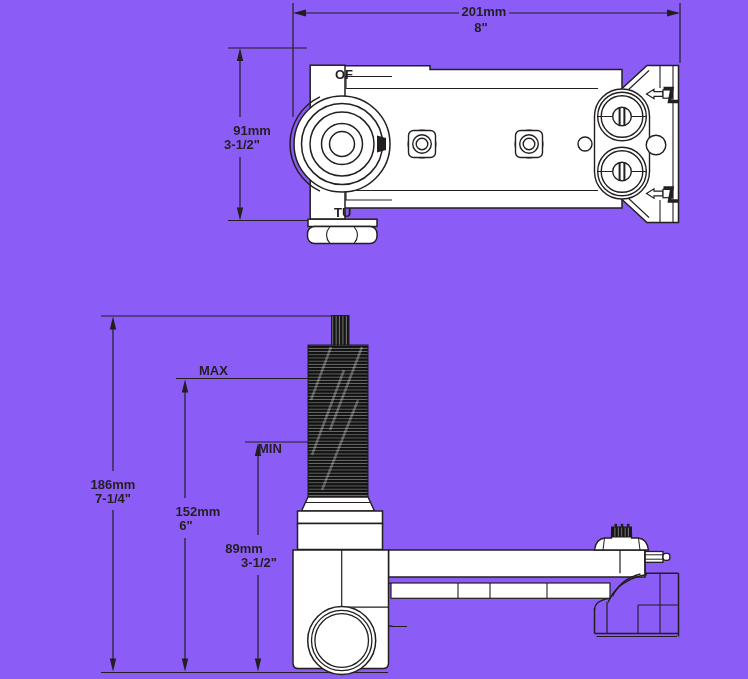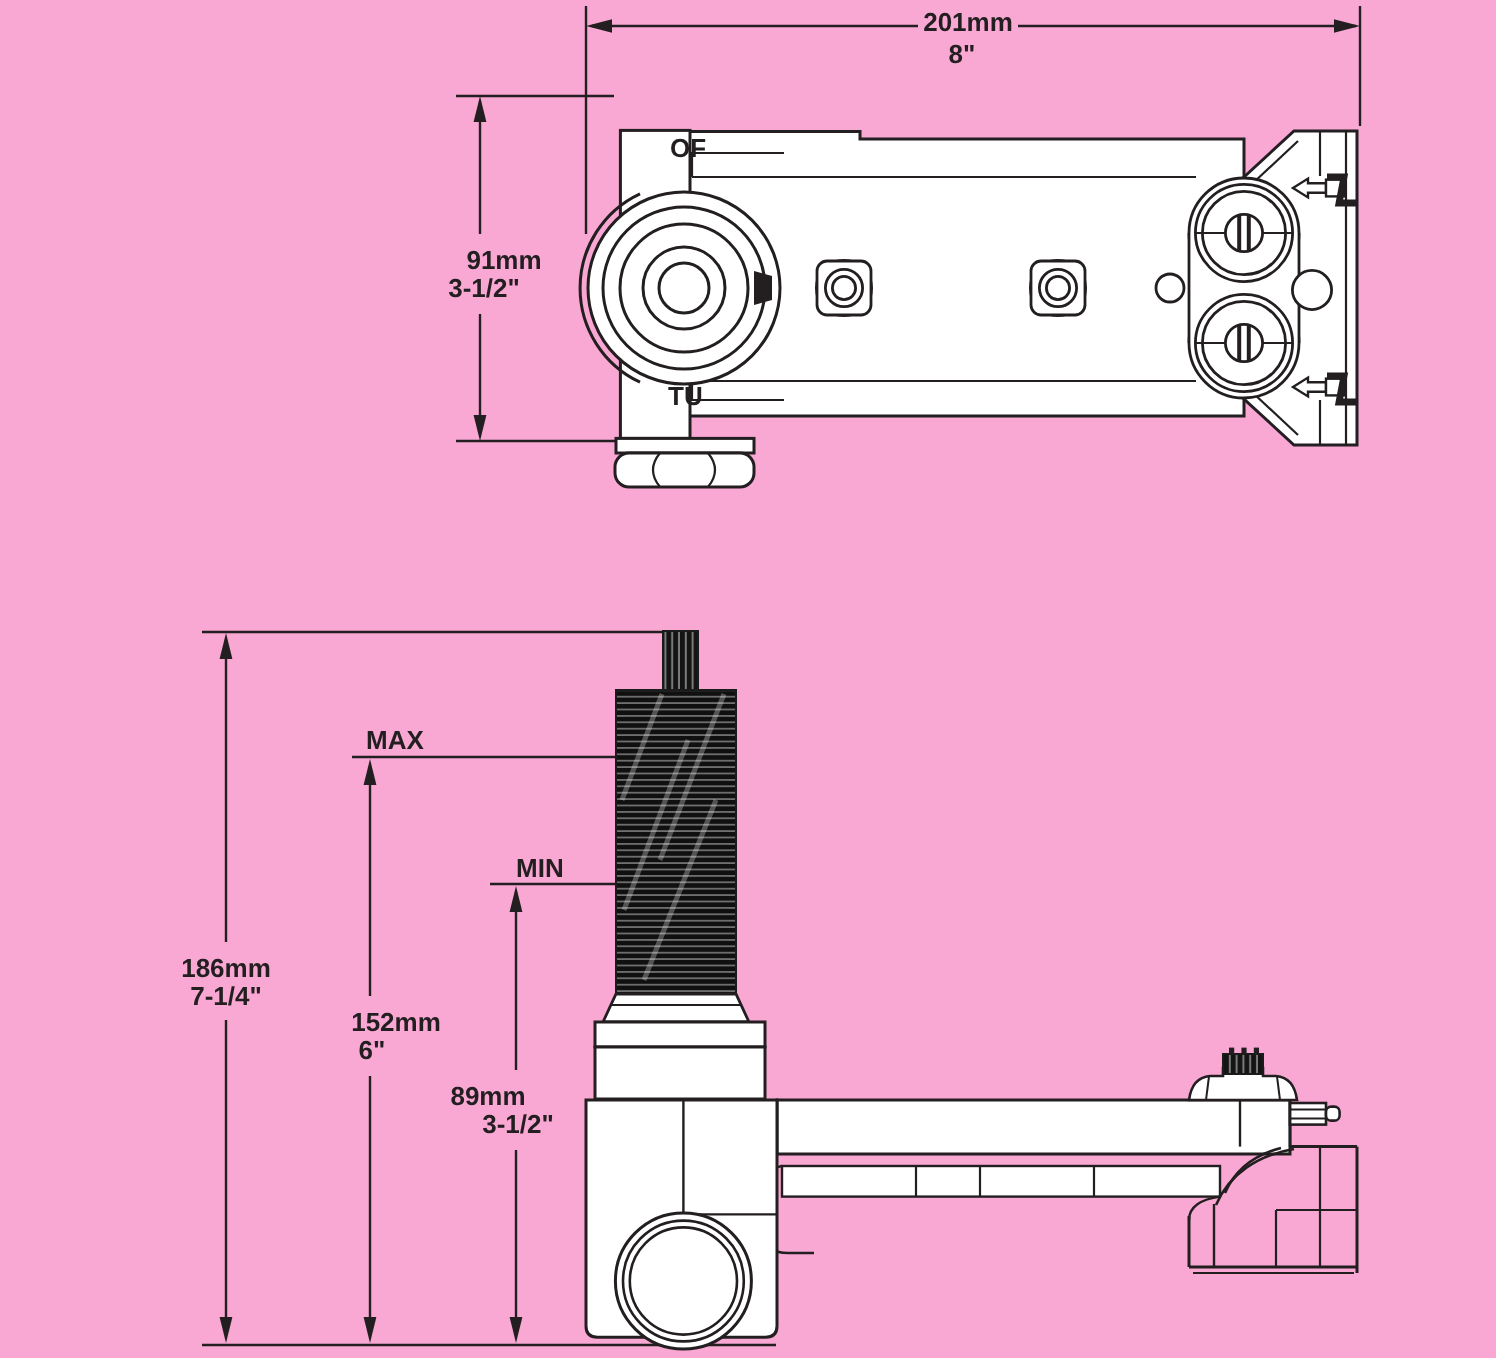--- a/index.html
+++ b/index.html
@@ -1,17 +1,17 @@
 <!DOCTYPE html>
 <html><head>
 <meta charset="utf-8">
 <style>
   html,body{margin:0;padding:0;background:#ffffff;}
   .stage{
-    position:relative;width:748px;height:679px;background:#f9a8d4;overflow:hidden;
+    position:relative;width:748px;height:679px;background:#8b5cf6;overflow:hidden;
     font-family:"Liberation Sans","DejaVu Sans",sans-serif;
   }
   .stage svg{position:absolute;left:0;top:0;}
   .lbl{
     position:absolute;color:#231f20;font-weight:bold;font-size:13px;line-height:13px;
     white-space:nowrap;pointer-events:none;
   }
   .c{transform:translate(-50%,-50%);}   
   .l{transform:translate(0,-50%);padding-left:12px;}      
 </style>
@@ -234,24 +234,24 @@
       <circle cx="341.7" cy="640.5" r="26.8" stroke-width="1.3"></circle>
     </g>
   </g>
 </svg>
 
 <div class="lbl c" style="left:484px;top:11px">201mm</div>
 <div class="lbl c" style="left:481px;top:27px">8"</div>
 <div class="lbl c" style="left:252px;top:130px">91mm</div>
 <div class="lbl c" style="left:242px;top:144px">3-1/2"</div>
 <div class="lbl l" style="left:323px;top:74px">OF</div>
-<div class="lbl l" style="left:322px;top:198px">TU</div>
-
-<div class="lbl l" style="left:171px;top:370px">MAX</div>
-<div class="lbl l" style="left:246px;top:434px">MIN</div>
+<div class="lbl l" style="left:322px;top:212px">TU</div>
+
+<div class="lbl l" style="left:187px;top:370px">MAX</div>
+<div class="lbl l" style="left:246px;top:448px">MIN</div>
 <div class="lbl c" style="left:113px;top:484px">186mm</div>
 <div class="lbl c" style="left:113px;top:498px">7-1/4"</div>
 <div class="lbl c" style="left:198px;top:511px">152mm</div>
 <div class="lbl c" style="left:186px;top:525px">6"</div>
 <div class="lbl c" style="left:244px;top:548px">89mm</div>
 <div class="lbl c" style="left:259px;top:562px">3-1/2"</div>
 
 </div>
 
 </body></html>

